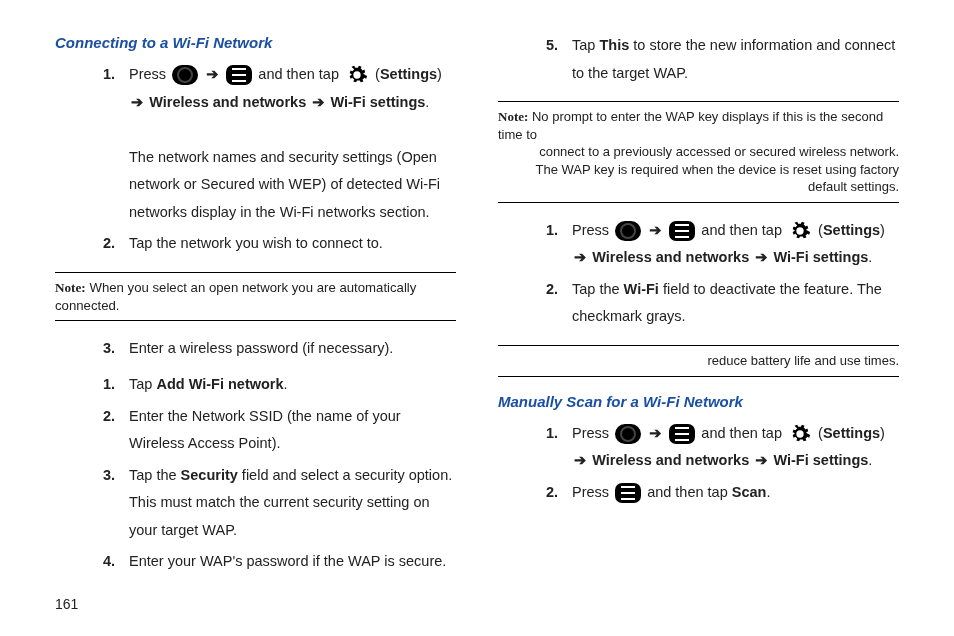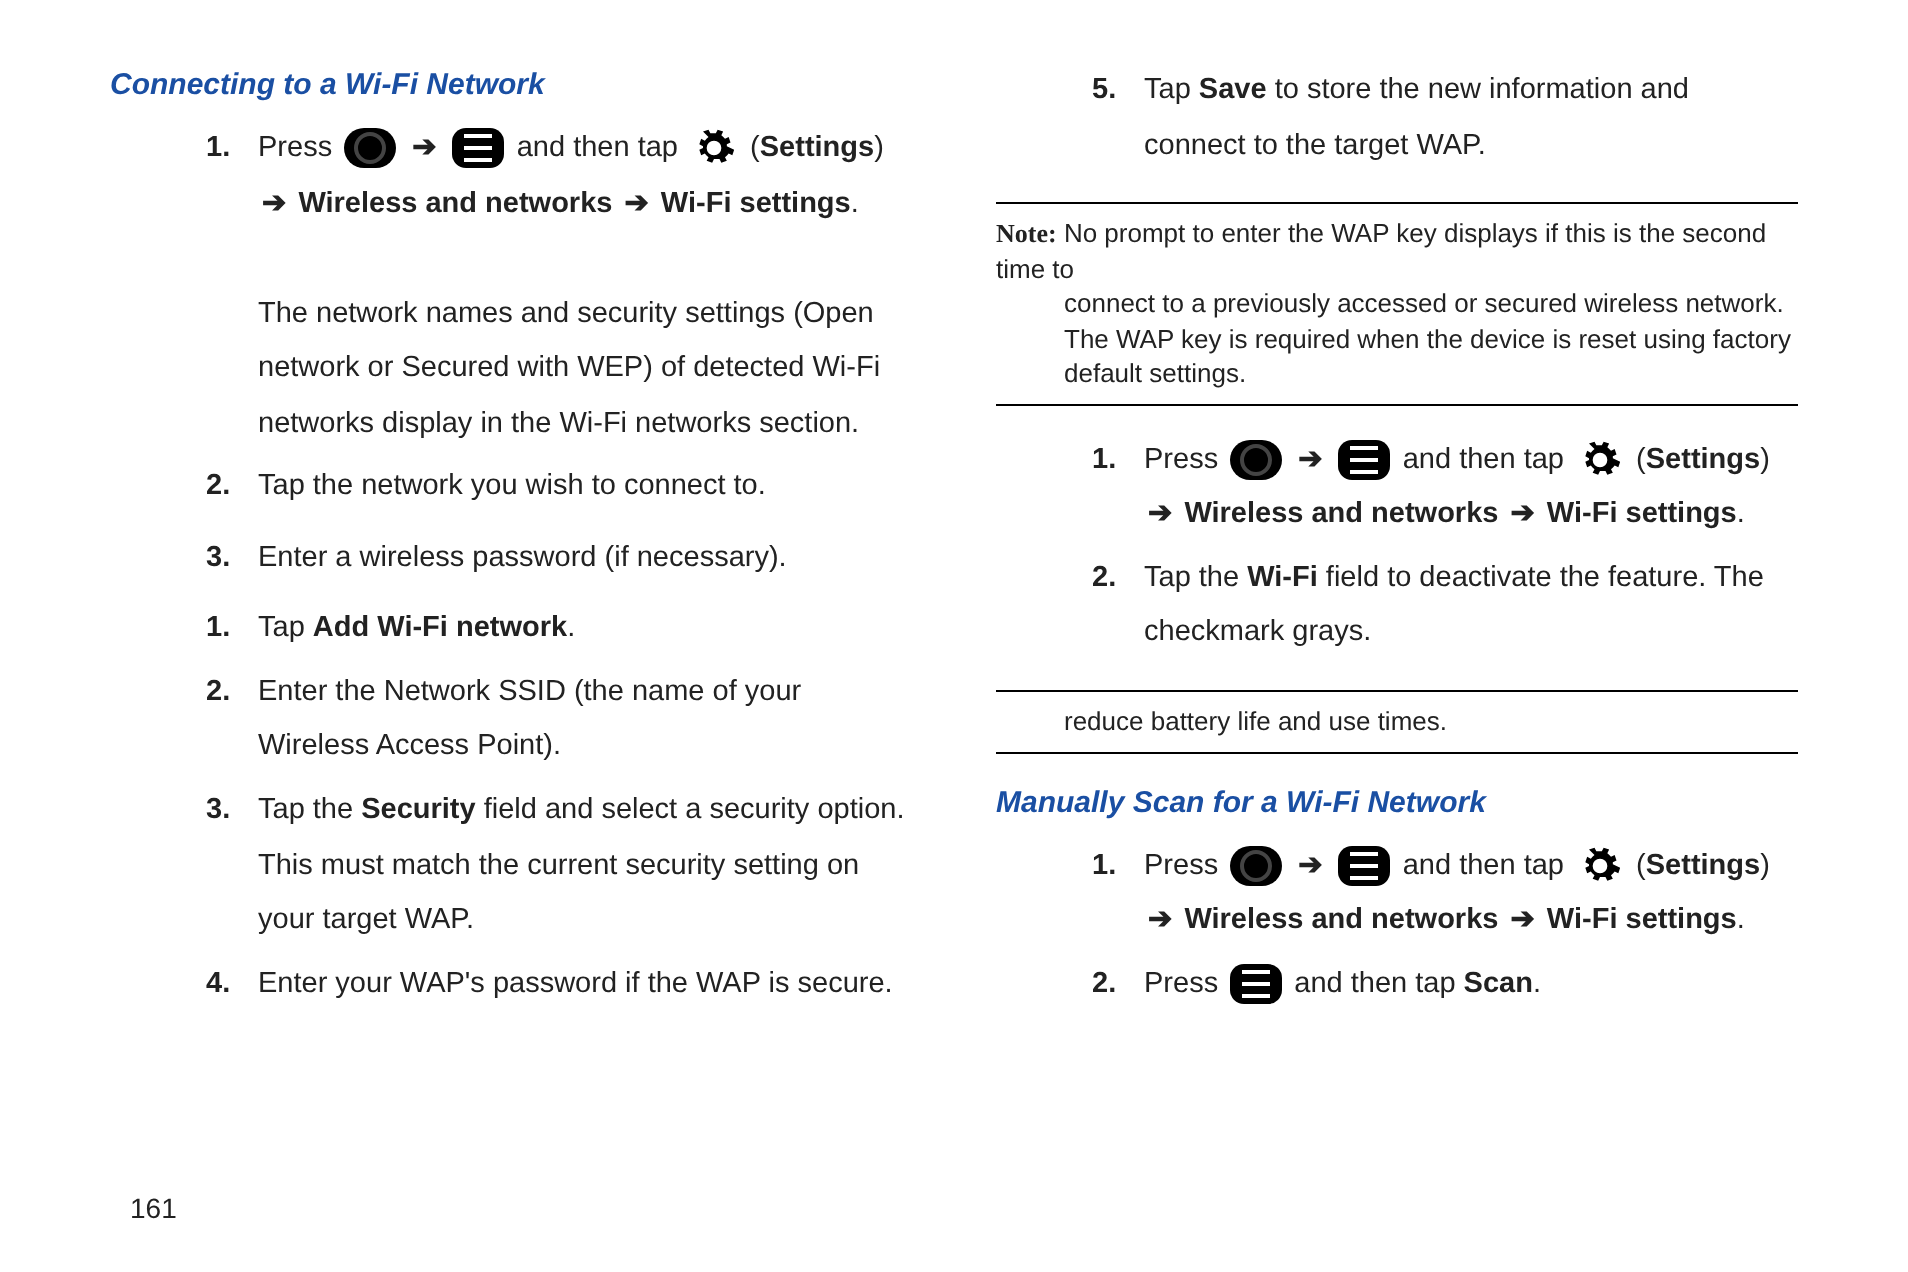--- a/index.html
+++ b/index.html
@@ -72,26 +72,26 @@
   .gear svg { width: 22px; height: 22px; }
   .note-block {
     border-top: 1.5px solid #000;
     border-bottom: 1.5px solid #000;
     padding: 6px 0;
     margin: 10px 0;
     font-size: 13px;
     line-height: 1.35;
   }
   .note-block .note-label { font-weight: bold; font-family: Liberation Serif, serif; }
-  .note-body-indent { padding-left: 34px; display: block; }
+  .note-body-indent { padding-left: 34px; display: block; text-align: right; }
   .note-first-line { display: block; }
   .note-block.narrow { font-size: 13.2px; }
   .page-num {
     position: absolute;
-    left: 65px;
+    left: 55px;
     bottom: 24px;
     font-size: 14px;
   }
 </style>
 </head>
 <body>
 
 <div class="col">
   <div class="heading">Connecting to a Wi-Fi Network</div>
   <ol>
@@ -115,20 +115,23 @@
         <br><br>
         <span>The network names and security settings (Open network or Secured with WEP) of detected Wi-Fi networks display in the Wi-Fi networks section.</span>
       </span>
     </li>
     <li class="item">
       <span class="num">2.</span>
       <span class="txt">Tap the network you wish to connect to.</span>
     </li>
   </ol>
 
+  <div class="note-block narrow">
+    <span class="note-label">Note:</span><span> When you select an open network you are automatically connected.</span>
+  </div>
 
   <ol>
     <li class="item">
       <span class="num">3.</span>
       <span class="txt">Enter a wireless password (if necessary).</span>
     </li>
   </ol>
 
   <ol>
     <li class="item">
@@ -147,21 +150,21 @@
       <span class="num">4.</span>
       <span class="txt">Enter your WAP's password if the WAP is secure.</span>
     </li>
   </ol>
 </div>
 
 <div class="col">
   <ol>
     <li class="item">
       <span class="num">5.</span>
-      <span class="txt"><span>Tap </span><span class="txt-bold">Save</span><span> to store the new information and connect to the target WAP.</span></span>
+      <span class="txt"><span>Tap </span><span class="txt-bold">This</span><span> to store the new information and connect to the target WAP.</span></span>
     </li>
   </ol>
 
   <div class="note-block">
     <span class="note-first-line"><span class="note-label">Note:</span><span> No prompt to enter the WAP key displays if this is the second time to</span></span>
     <span class="note-body-indent">connect to a previously accessed or secured wireless network. The WAP key is required when the device is reset using factory default settings.</span>
   </div>
 
   <ol>
     <li class="item">

